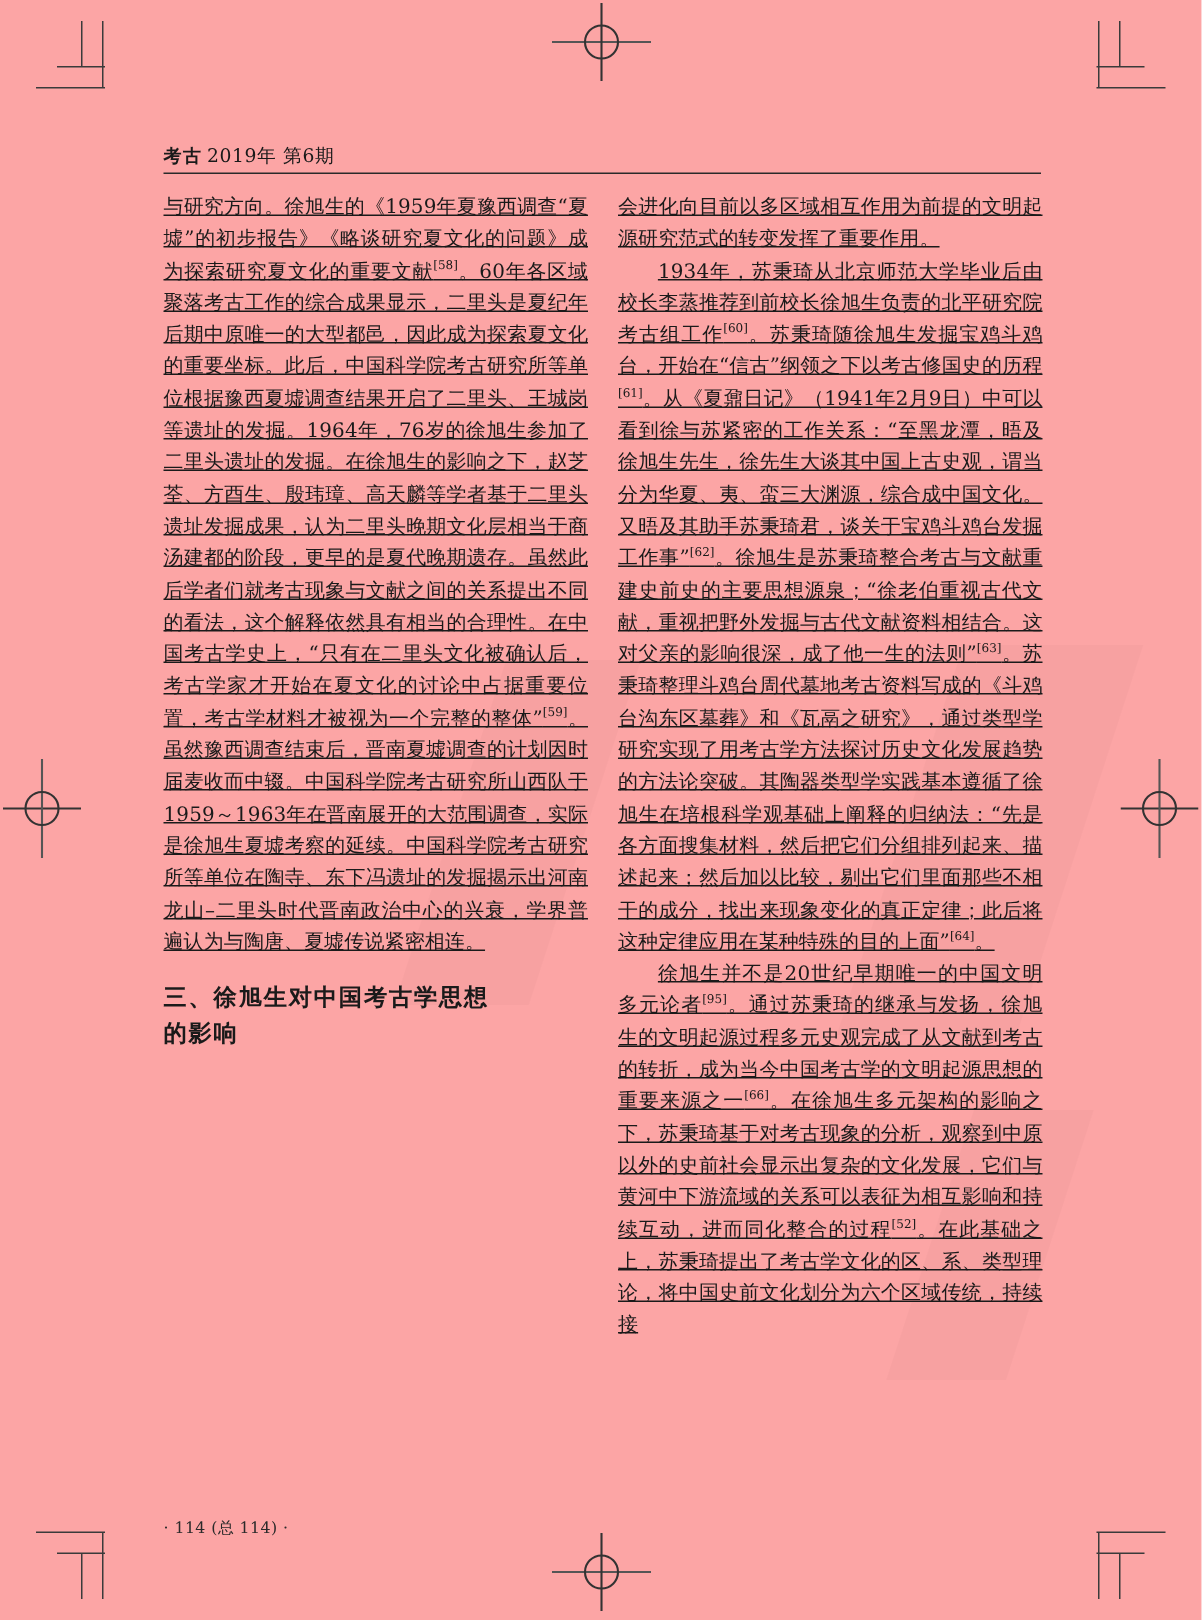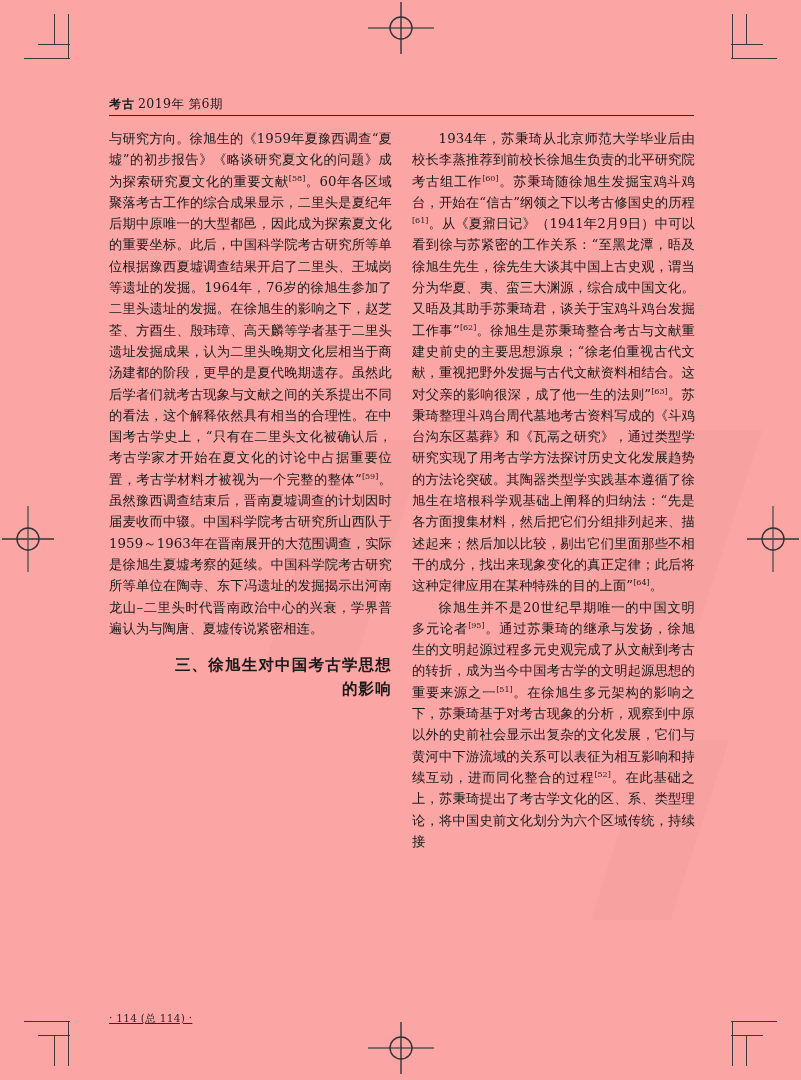--- a/index.html
+++ b/index.html
@@ -100,48 +100,48 @@
     width: 283px;
   }
   p.para {
     margin: 0;
     font-size: 13.3px;
     line-height: 21.3px;
     text-align: justify;
     text-justify: inter-character;
     text-align-last: left;
     letter-spacing: 0.1px;
+    text-decoration: underline;
   }
   p.indent { text-indent: 2em; }
   sup.fn {
     font-size: 8px;
     vertical-align: super;
     line-height: 0;
     letter-spacing: 0;
   }
 
   
   .section-heading {
     margin: 14px 0 12px 0;
     font-size: 15.5px;
     line-height: 24px;
-    text-align: right;
+    text-align: left;
     letter-spacing: 1.2px;
     font-family: "DejaVu Serif", "Liberation Serif", serif;
   }
 
   
   .folio {
     position: absolute;
     left: 109px;
     top: 1012px;
     font-size: 10.5px;
     letter-spacing: 0.3px;
     color: #2a2a2a;
-    text-decoration: underline;
   }
 
   
   .streak {
     position: absolute;
     background: rgba(0,0,0,0.018);
     transform: skewX(-18deg);
     pointer-events: none;
   }
 </style>
@@ -221,22 +221,23 @@
 
       <h2 class="section-heading">
         <span>三、徐旭生对中国考古学思想</span><br>
         <span>的影响</span>
       </h2>
 
     </div>
 
     <div class="col">
       <div>
+          <p class="para">会进化向目前以多区域相互作用为前提的文明起源研究范式的转变发挥了重要作用。</p>
           <p class="para indent">1934年，苏秉琦从北京师范大学毕业后由校长李蒸推荐到前校长徐旭生负责的北平研究院考古组工作<sup class="fn">[60]</sup>。苏秉琦随徐旭生发掘宝鸡斗鸡台，开始在“信古”纲领之下以考古修国史的历程<sup class="fn">[61]</sup>。从《夏鼐日记》（1941年2月9日）中可以看到徐与苏紧密的工作关系：“至黑龙潭，晤及徐旭生先生，徐先生大谈其中国上古史观，谓当分为华夏、夷、蛮三大渊源，综合成中国文化。又晤及其助手苏秉琦君，谈关于宝鸡斗鸡台发掘工作事”<sup class="fn">[62]</sup>。徐旭生是苏秉琦整合考古与文献重建史前史的主要思想源泉；“徐老伯重视古代文献，重视把野外发掘与古代文献资料相结合。这对父亲的影响很深，成了他一生的法则”<sup class="fn">[63]</sup>。苏秉琦整理斗鸡台周代墓地考古资料写成的《斗鸡台沟东区墓葬》和《瓦鬲之研究》，通过类型学研究实现了用考古学方法探讨历史文化发展趋势的方法论突破。其陶器类型学实践基本遵循了徐旭生在培根科学观基础上阐释的归纳法：“先是各方面搜集材料，然后把它们分组排列起来、描述起来；然后加以比较，剔出它们里面那些不相干的成分，找出来现象变化的真正定律；此后将这种定律应用在某种特殊的目的上面”<sup class="fn">[64]</sup>。</p>
-          <p class="para indent">徐旭生并不是20世纪早期唯一的中国文明多元论者<sup class="fn">[95]</sup>。通过苏秉琦的继承与发扬，徐旭生的文明起源过程多元史观完成了从文献到考古的转折，成为当今中国考古学的文明起源思想的重要来源之一<sup class="fn">[51]</sup>。在徐旭生多元架构的影响之下，苏秉琦基于对考古现象的分析，观察到中原以外的史前社会显示出复杂的文化发展，它们与黄河中下游流域的关系可以表征为相互影响和持续互动，进而同化整合的过程<sup class="fn">[52]</sup>。在此基础之上，苏秉琦提出了考古学文化的区、系、类型理论，将中国史前文化划分为六个区域传统，持续接</p>
+          <p class="para indent">徐旭生并不是20世纪早期唯一的中国文明多元论者<sup class="fn">[95]</sup>。通过苏秉琦的继承与发扬，徐旭生的文明起源过程多元史观完成了从文献到考古的转折，成为当今中国考古学的文明起源思想的重要来源之一<sup class="fn">[66]</sup>。在徐旭生多元架构的影响之下，苏秉琦基于对考古现象的分析，观察到中原以外的史前社会显示出复杂的文化发展，它们与黄河中下游流域的关系可以表征为相互影响和持续互动，进而同化整合的过程<sup class="fn">[52]</sup>。在此基础之上，苏秉琦提出了考古学文化的区、系、类型理论，将中国史前文化划分为六个区域传统，持续接</p>
         </div>
     </div>
 
   </div>
 
   <div class="folio">· 114 (总 114) ·</div>
 
 </div>
 
 </body></html>

